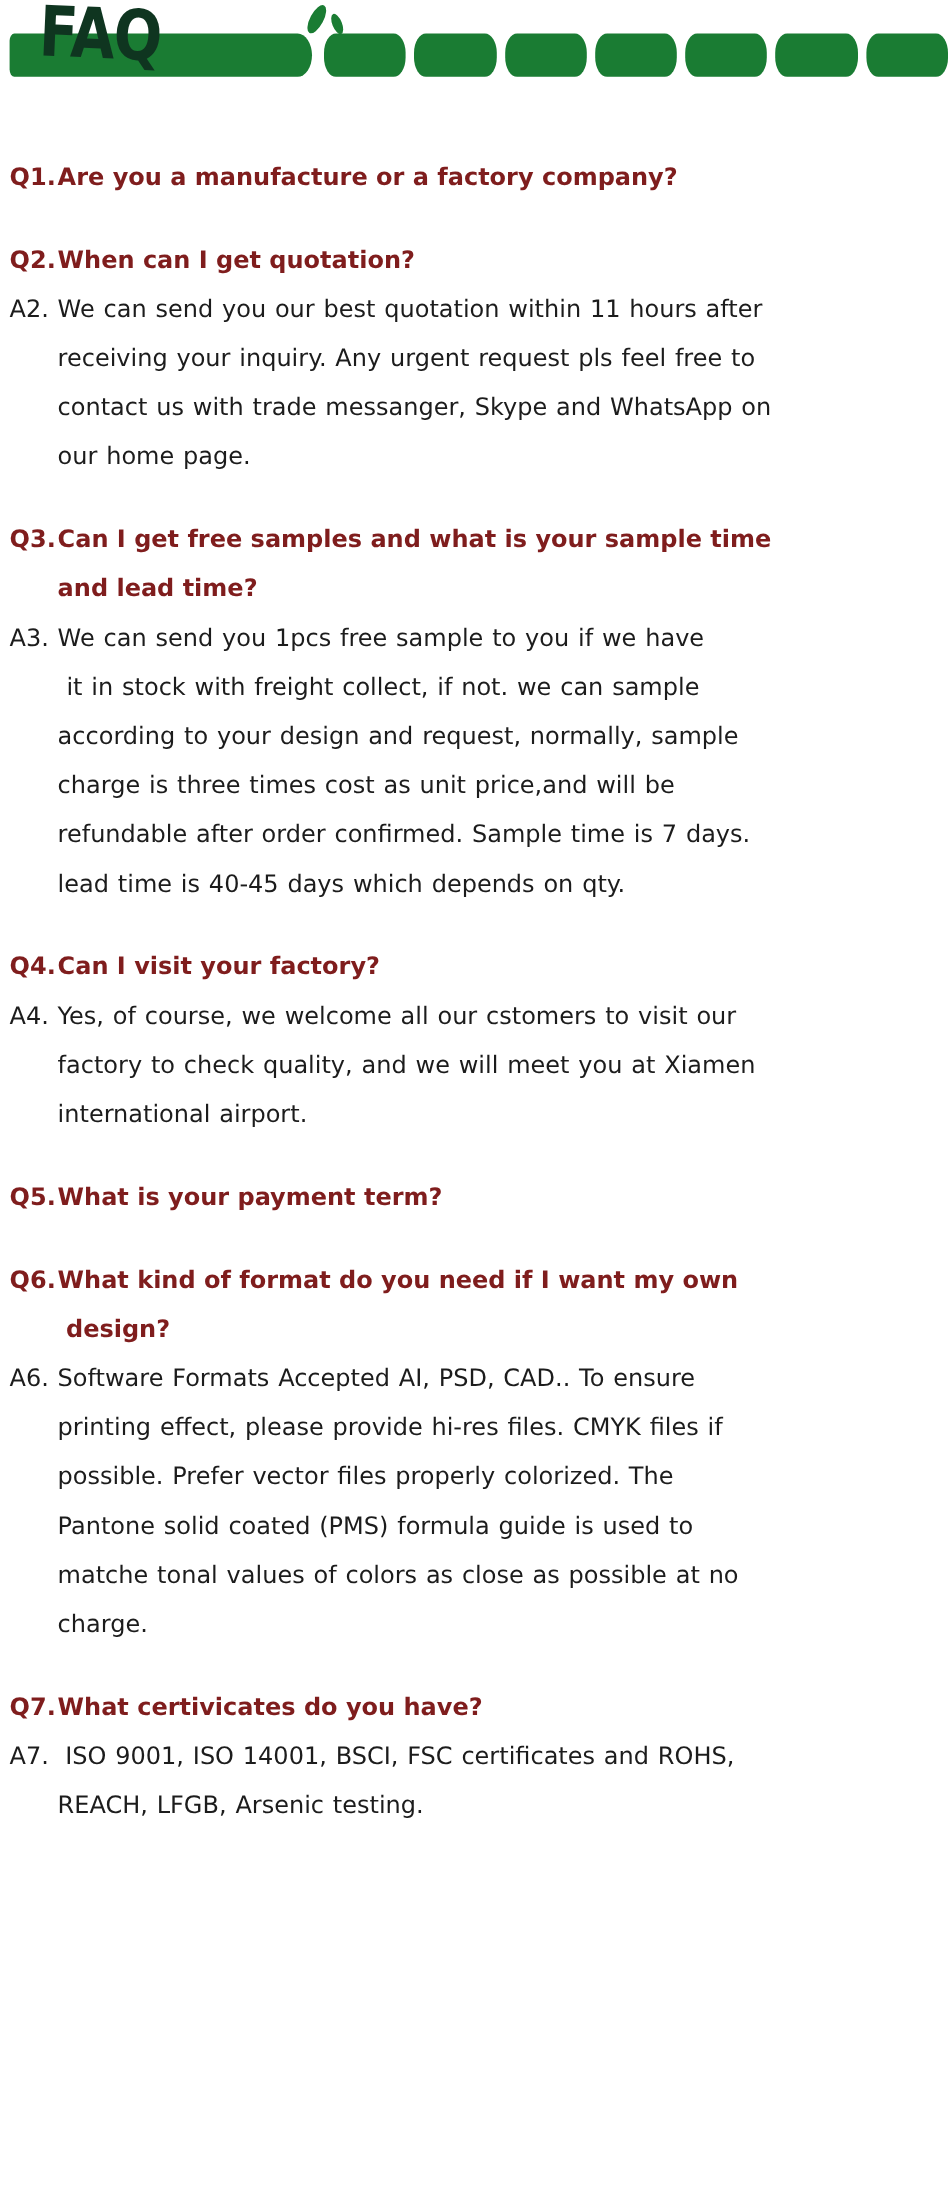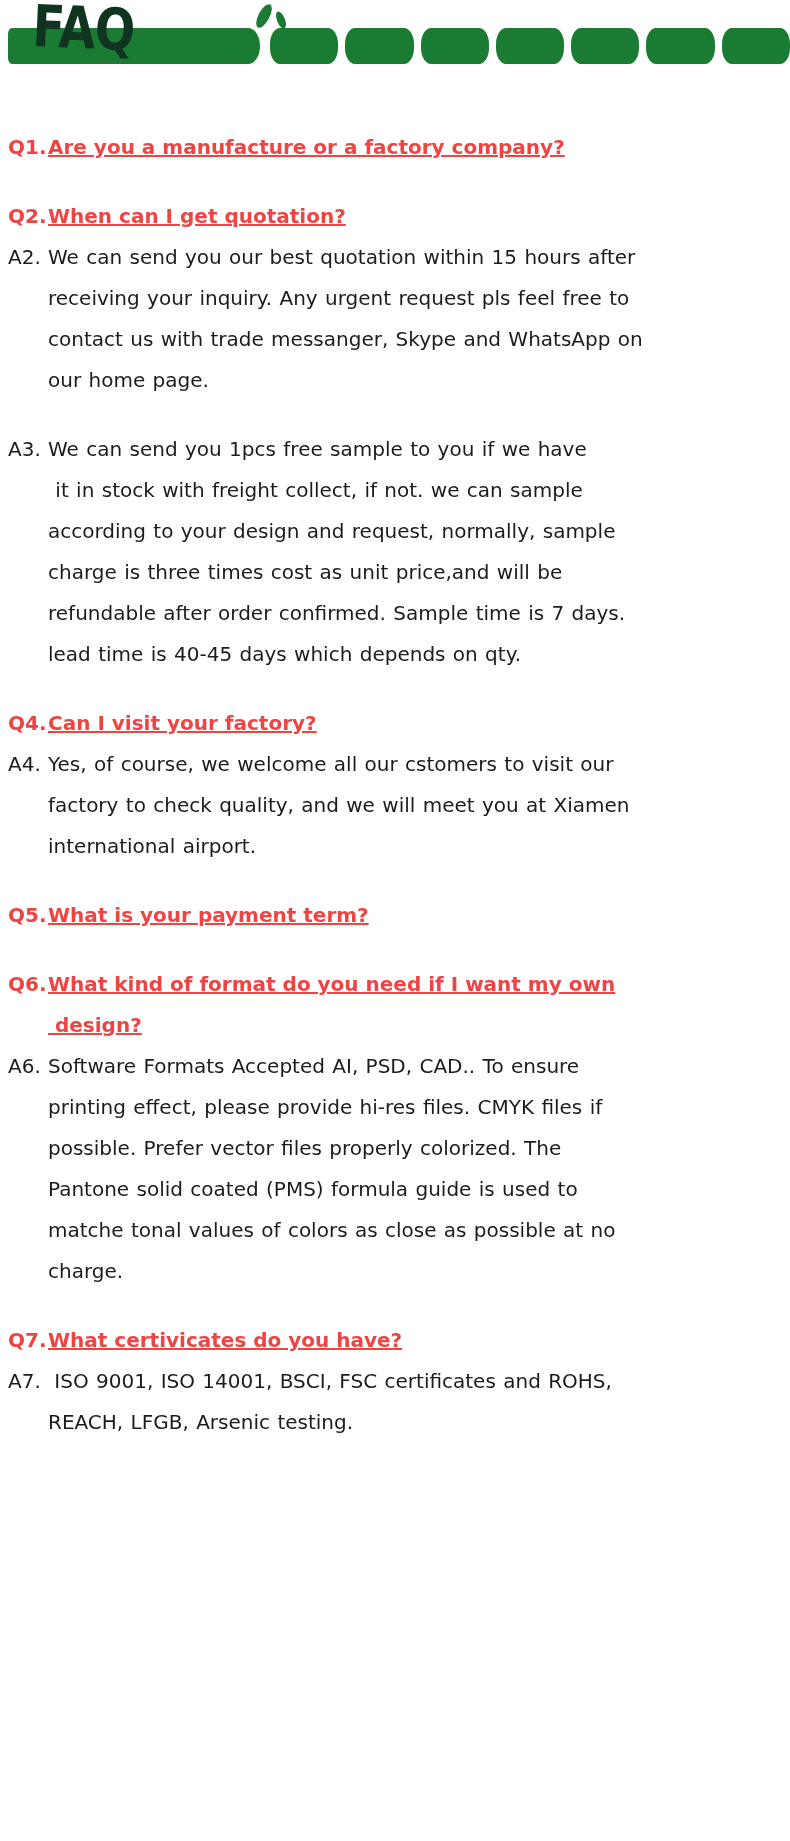--- a/index.html
+++ b/index.html
@@ -32,21 +32,21 @@
     color:var(--title-green);
     transform:rotate(2.5deg) scaleX(0.82);
     transform-origin:left top;
     letter-spacing:-1px;
   }
   
   .faq-list{padding:62px 10px 0 8px;}
   .faq-item{margin:0 0 28px 0;}
   .hang{position:relative;padding-left:40px;margin:0;font-size:20px;line-height:41px;}
   .hang .label{position:absolute;left:0;top:0;}
-  .question{font-weight:bold;color:#ef4444;text-decoration:underline;}
+  .question{font-weight:bold;color:#7f1d1d;}
   .answer{font-weight:normal;word-spacing:1px;}
   .pre{white-space:pre-wrap;}
 </style>
 </head>
 <body>
 
 <header class="banner">
   <div class="bamboo">
     <div class="seg seg-long"></div>
     <div class="seg"></div>
@@ -65,27 +65,29 @@
 </header>
 
 <main class="faq-list">
 
   <section class="faq-item">
     <h3 class="hang question"><span class="label">Q1.</span><span class="pre">Are you a manufacture or a factory company?</span></h3>
   </section>
 
   <section class="faq-item">
     <h3 class="hang question"><span class="label">Q2.</span><span class="pre">When can I get quotation?</span></h3>
-    <p class="hang answer"><span class="label">A2.</span><span class="pre">We can send you our best quotation within 15 hours after
+    <p class="hang answer"><span class="label">A2.</span><span class="pre">We can send you our best quotation within 11 hours after
 receiving your inquiry. Any urgent request pls feel free to
 contact us with trade messanger, Skype and WhatsApp on
 our home page.</span></p>
   </section>
 
   <section class="faq-item">
+    <h3 class="hang question"><span class="label">Q3.</span><span class="pre">Can I get free samples and what is your sample time
+and lead time?</span></h3>
     <p class="hang answer"><span class="label">A3.</span><span class="pre">We can send you 1pcs free sample to you if we have
  it in stock with freight collect, if not. we can sample
 according to your design and request, normally, sample
 charge is three times cost as unit price,and will be
 refundable after order confirmed. Sample time is 7 days.
 lead time is 40-45 days which depends on qty.</span></p>
   </section>
 
   <section class="faq-item">
     <h3 class="hang question"><span class="label">Q4.</span><span class="pre">Can I visit your factory?</span></h3>

